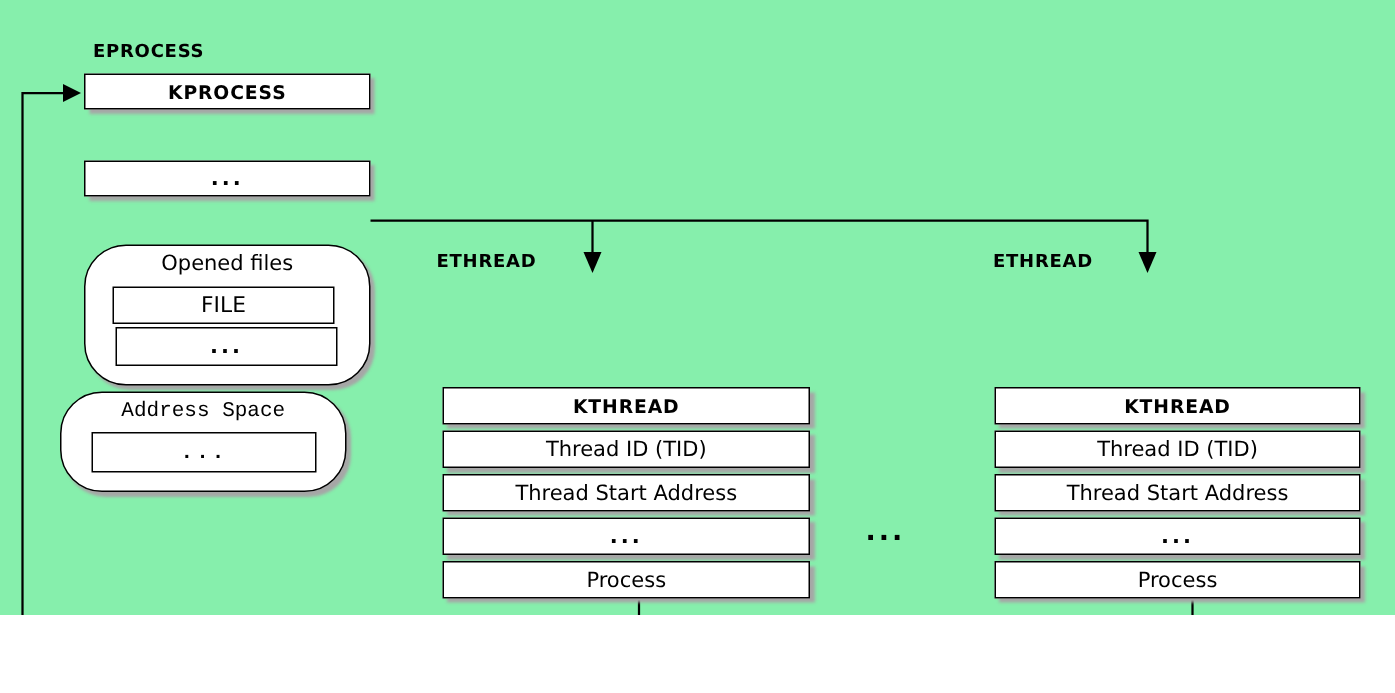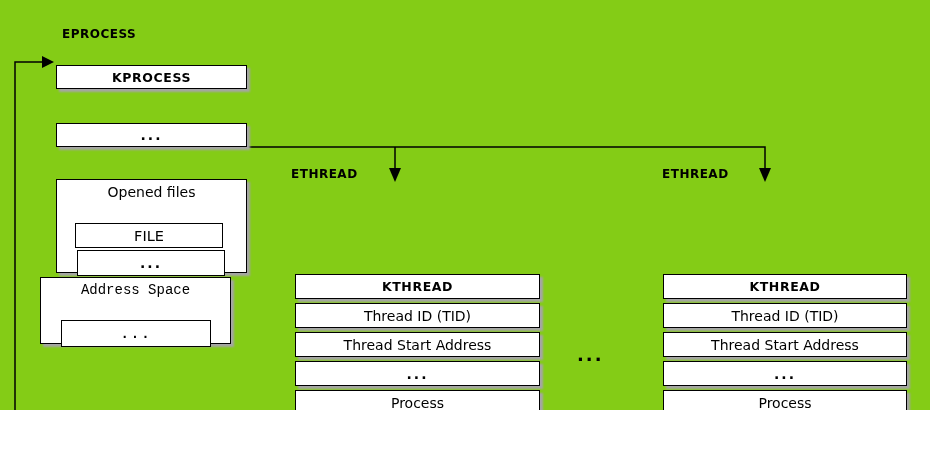--- a/index.html
+++ b/index.html
@@ -1,20 +1,20 @@
 <!DOCTYPE html>
 <html><head>
 <meta charset="utf-8">
 <style>
   html, body { margin: 0; padding: 0; background: #ffffff; }
   #canvas {
     position: relative;
     width: 930px;
     height: 410px;
-    background: #84cc16;
+    background: #86efac;
     font-family: "DejaVu Sans", "Liberation Sans", sans-serif;
     color: #000;
     overflow: hidden;
   }
   .group-label {
     position: absolute;
     font-size: 12px;
     font-weight: bold;
     letter-spacing: 0.5px;
     white-space: nowrap;
@@ -23,28 +23,28 @@
     position: absolute;
     box-sizing: border-box;
     background: #ffffff;
     border: 1.5px solid #000000;
     box-shadow: 3px 3px 2px #a6a6a6;
     display: flex;
     align-items: center;
     justify-content: center;
     font-size: 14px;
     white-space: nowrap;
-    margin-top: 16px;
   }
   .box.inner {
     box-shadow: none;
   }
   .box.container-box {
     display: block;
     text-align: center;
+    border-radius: 28px;
   }
   .container-title {
     display: block;
     padding-top: 4px;
     font-size: 14px;
   }
   .hdr { font-weight: bold; font-size: 12.5px; letter-spacing: 0.6px; }
   .dots { font-weight: bold; letter-spacing: 2px; }
   .file-label { font-size: 14.5px; }
   .separator-dots {

